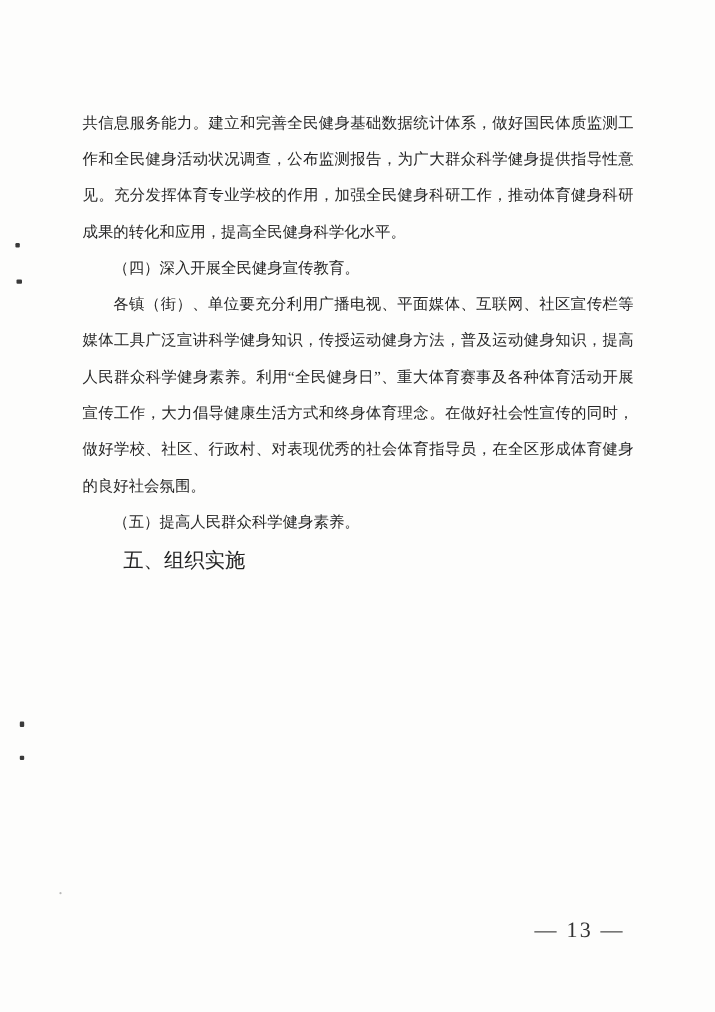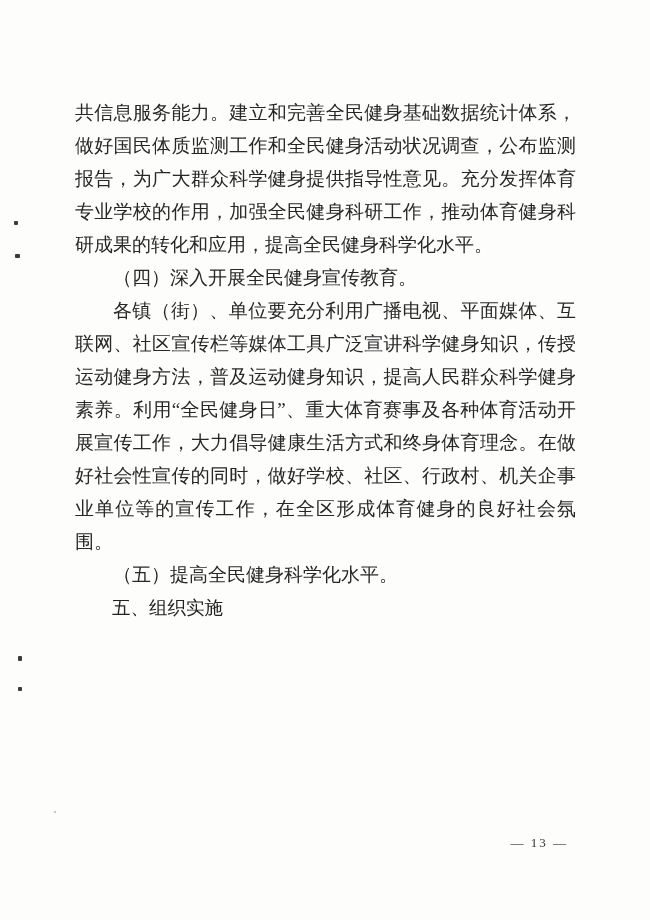--- a/index.html
+++ b/index.html
@@ -16,21 +16,21 @@
     font-family: "Liberation Serif", "DejaVu Serif", serif;
   }
   .content {
     position: absolute;
     left: 75px;
     top: 96px;
     width: 501px;
   }
   .body-text {
     margin: 0;
-    font-size: 19px;
+    font-size: 14px;
     line-height: 33px;
     letter-spacing: 0;
     color: #272727;
     text-align: justify;
     text-justify: inter-character;
   }
   .indent {
     text-indent: 2em;
   }
   .chapter-heading {
@@ -39,21 +39,21 @@
     font-weight: normal;
     font-size: 18.5px;
     line-height: 34px;
     color: #222222;
     text-indent: 2em;
   }
   .page-number {
     position: absolute;
     top: 835px;
     right: 82px;
-    font-size: 13px;
+    font-size: 20px;
     letter-spacing: 2px;
     color: #333333;
     font-family: "Liberation Serif", "DejaVu Serif", serif;
   }
   .speck {
     position: absolute;
     background: #3a3a3a;
     border-radius: 1px;
   }
   .speck-1 { left: 14px; top: 221px; width: 4px; height: 4px; }
@@ -63,22 +63,22 @@
   .speck-5 { left: 54px; top: 811px; width: 2px; height: 2px; background: #b9b9b9; }
 </style>
 </head>
 <body>
 
 <div class="page">
 
   <div class="content">
     <p class="body-text">共信息服务能力。建立和完善全民健身基础数据统计体系，做好国民体质监测工作和全民健身活动状况调查，公布监测报告，为广大群众科学健身提供指导性意见。充分发挥体育专业学校的作用，加强全民健身科研工作，推动体育健身科研成果的转化和应用，提高全民健身科学化水平。</p>
     <p class="body-text indent">（四）深入开展全民健身宣传教育。</p>
-    <p class="body-text indent">各镇（街）、单位要充分利用广播电视、平面媒体、互联网、社区宣传栏等媒体工具广泛宣讲科学健身知识，传授运动健身方法，普及运动健身知识，提高人民群众科学健身素养。利用“全民健身日”、重大体育赛事及各种体育活动开展宣传工作，大力倡导健康生活方式和终身体育理念。在做好社会性宣传的同时，做好学校、社区、行政村、机关企事业单位等的宣传工作，在全区形成体育健身的良好社会氛围。</p>
-    <p class="body-text indent">（五）提高全民健身科学化水平。</p>
+    <p class="body-text indent">各镇（街）、单位要充分利用广播电视、平面媒体、互联网、社区宣传栏等媒体工具广泛宣讲科学健身知识，传授运动健身方法，普及运动健身知识，提高人民群众科学健身素养。利用“全民健身日”、重大体育赛事及各种体育活动开展宣传工作，大力倡导健康生活方式和终身体育理念。在做好社会性宣传的同时，做好学校、社区、行政村、对表现优秀的社会体育指导员，在全区形成体育健身的良好社会氛围。</p>
+    <p class="body-text indent">（五）提高人民群众科学健身素养。</p>
     <p class="chapter-heading">五、组织实施</p>
   </div>
 
   <div class="page-number">— 13 —</div>
 
   <div class="speck speck-1"></div>
   <div class="speck speck-2"></div>
   <div class="speck speck-3"></div>
   <div class="speck speck-4"></div>
   <div class="speck speck-5"></div>

